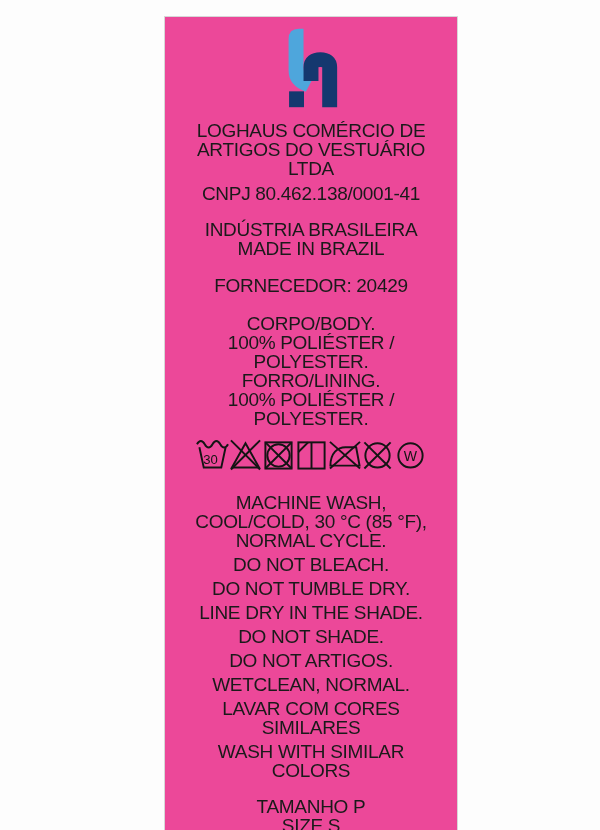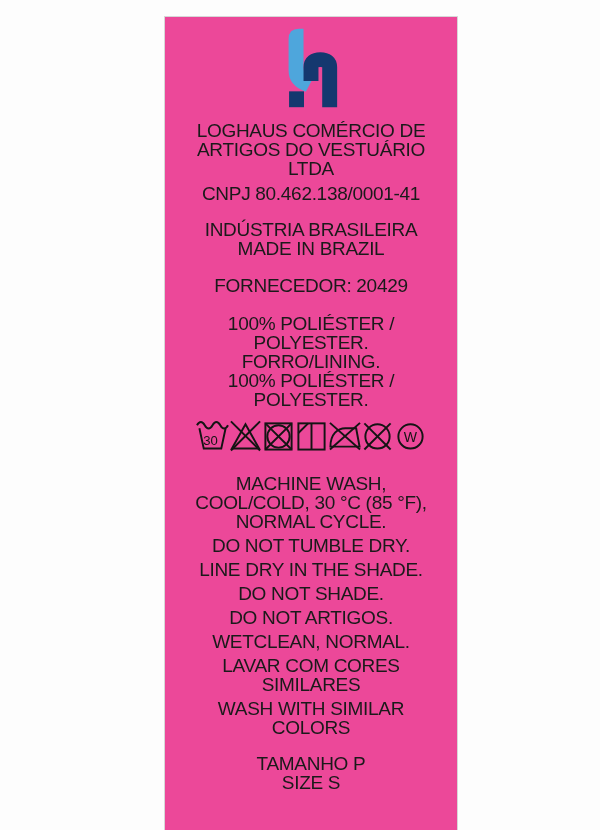--- a/index.html
+++ b/index.html
@@ -74,20 +74,21 @@
     <div class="line cnpj">CNPJ 80.462.138/0001-41</div>
 
     <div class="origin">
       <div class="line">INDÚSTRIA BRASILEIRA</div>
       <div class="line">MADE IN BRAZIL</div>
     </div>
 
     <div class="line supplier">FORNECEDOR: 20429</div>
 
     <div class="composition">
+      <div class="line">CORPO/BODY.</div>
       <div class="line">100% POLIÉSTER /</div>
       <div class="line">POLYESTER.</div>
       <div class="line">FORRO/LINING.</div>
       <div class="line">100% POLIÉSTER /</div>
       <div class="line">POLYESTER.</div>
     </div>
 
     <div class="symbols">
       <svg viewBox="0 0 34 38" aria-hidden="true">
         <path d="M1 9 c2.5 -4.5 5.5 -4.5 8 0 c2.5 4.5 5.5 4.5 8 0 c2.5 -4.5 5.5 -4.5 8 0 c2.5 4.5 5.5 4.5 8 0"></path>
@@ -126,20 +127,23 @@
       </svg>
     </div>
 
     <div class="care">
       <div class="care-group">
         <div class="line">MACHINE WASH,</div>
         <div class="line">COOL/COLD, 30 °C (85 °F),</div>
         <div class="line">NORMAL CYCLE.</div>
       </div>
       <div class="care-group">
+        <div class="line">DO NOT BLEACH.</div>
+      </div>
+      <div class="care-group">
         <div class="line">DO NOT TUMBLE DRY.</div>
       </div>
       <div class="care-group">
         <div class="line">LINE DRY IN THE SHADE.</div>
       </div>
       <div class="care-group">
         <div class="line">DO NOT SHADE.</div>
       </div>
       <div class="care-group">
         <div class="line">DO NOT ARTIGOS.</div>

